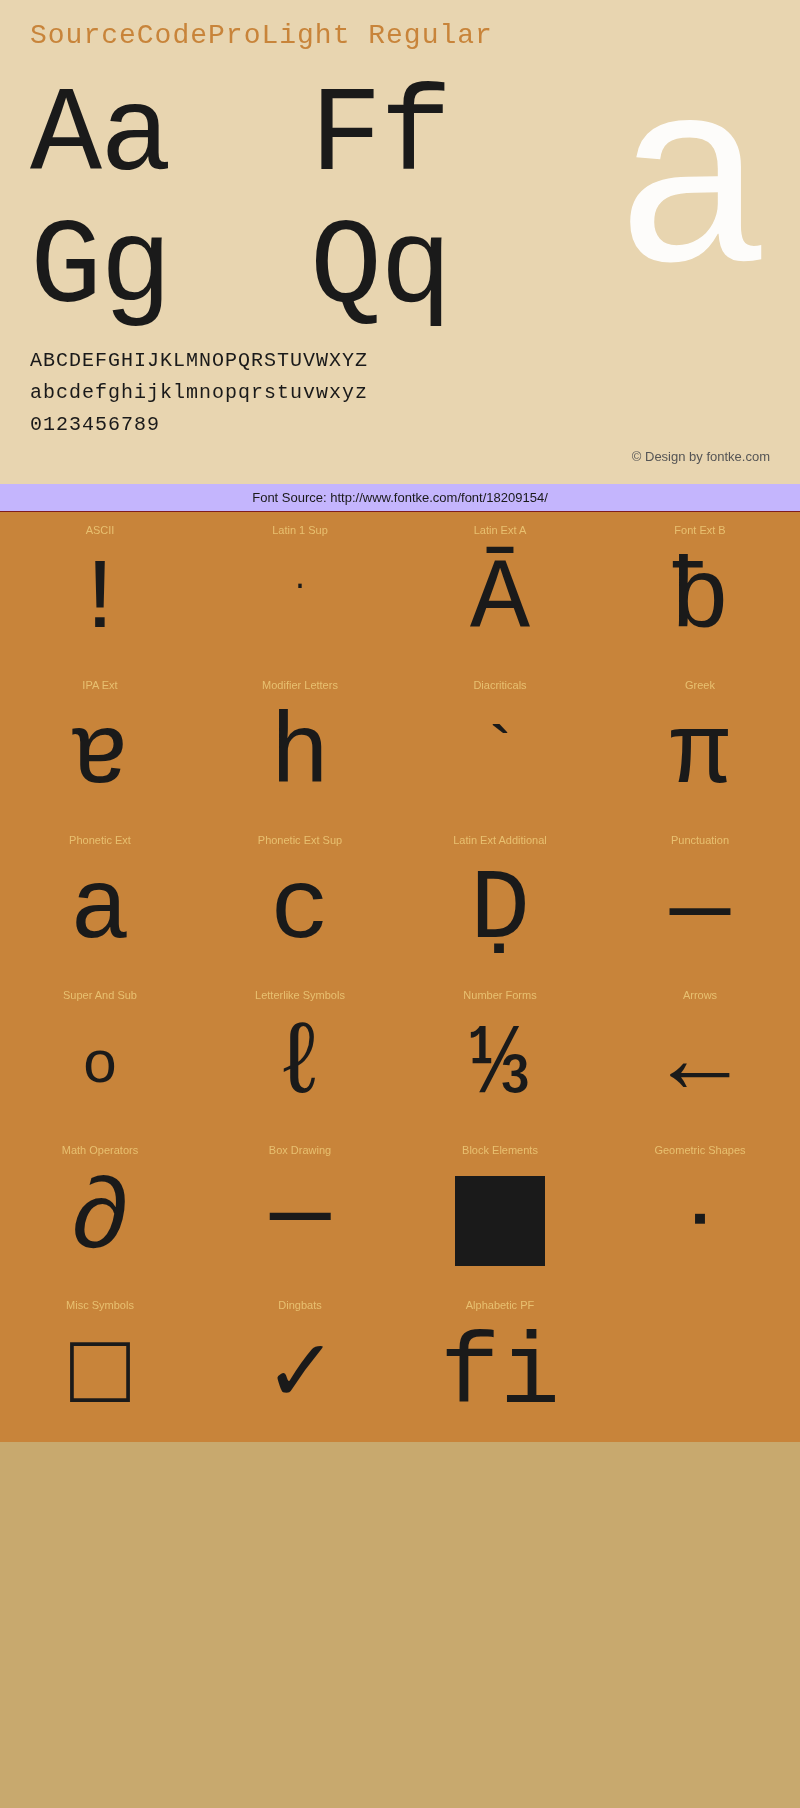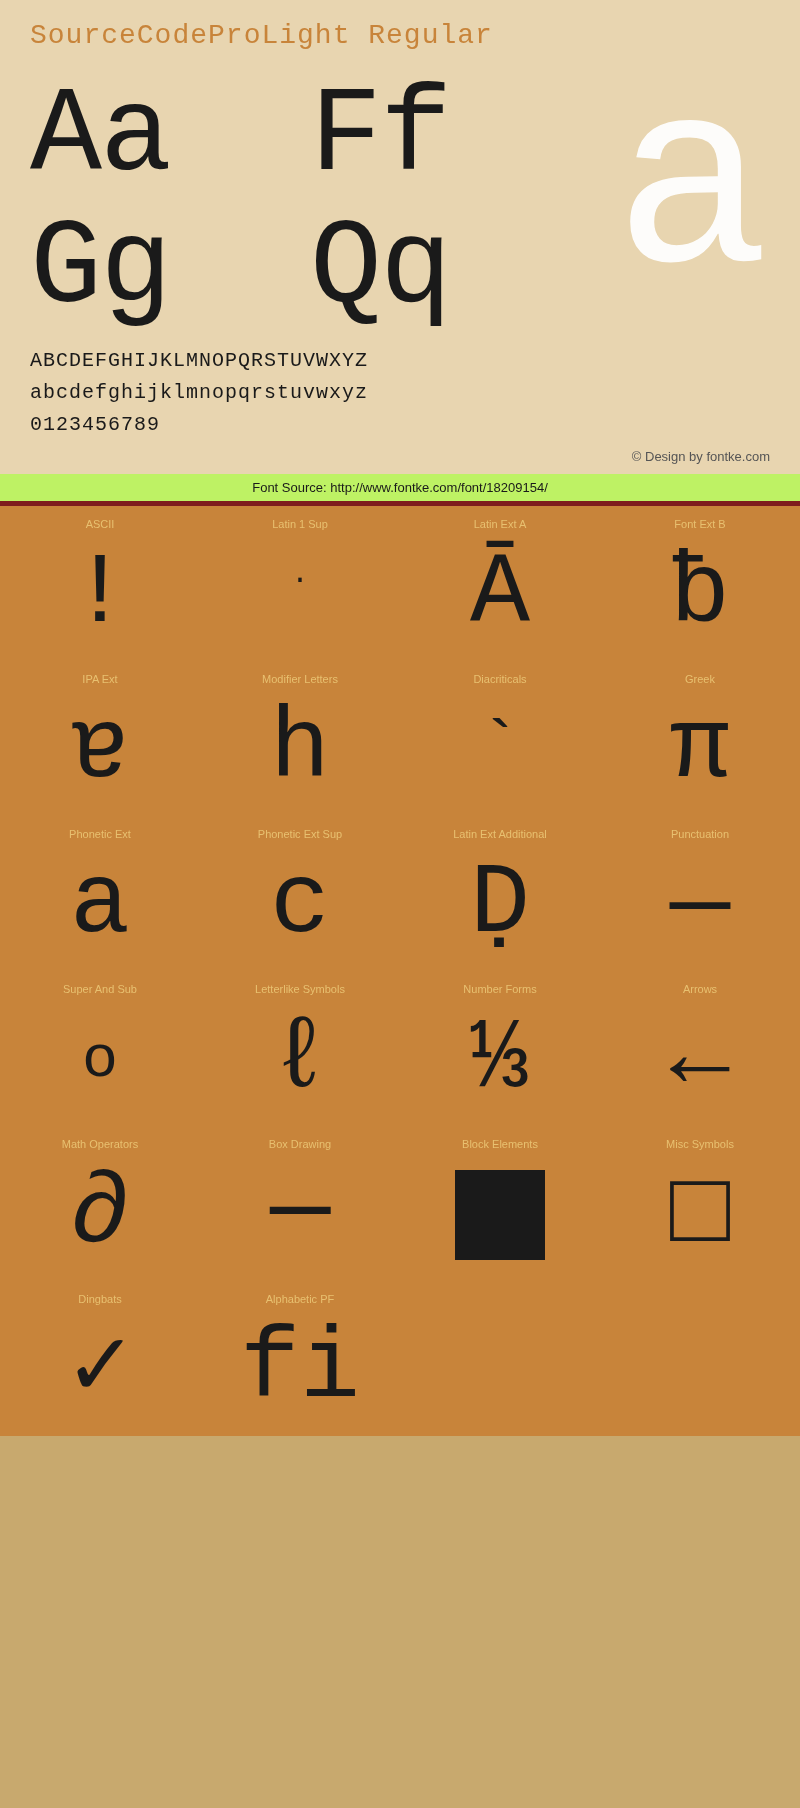--- a/index.html
+++ b/index.html
@@ -1,21 +1,21 @@
 <!DOCTYPE html>
 <html><head>
   <meta charset="utf-8">
   <style>
     * { margin: 0; padding: 0; box-sizing: border-box; }
     body { width: 800px; background: #c8a96e; font-family: 'Courier New', monospace; }
 
     
     .top-section {
       background: #e8d5b0;
-      padding: 20px 30px 10px 30px;
+      padding: 20px 30px 20px 30px;
     }
 
     .font-title {
       color: #c8843a;
       font-size: 28px;
       font-family: 'Courier New', monospace;
       font-weight: normal;
       letter-spacing: 1px;
       margin-bottom: 20px;
     }
@@ -70,34 +70,34 @@
     .copyright-line {
       text-align: right;
       font-size: 13px;
       color: #555;
       margin-top: 8px;
       font-family: Arial, sans-serif;
     }
 
     
     .source-bar {
-      background: #bef264;
+      background: #c4b5fd;
       color: #1a1a1a;
       text-align: center;
       padding: 6px;
       font-size: 13px;
       font-family: Arial, sans-serif;
     }
 
     
     .grid-section {
       background: #c8843a;
       display: grid;
       grid-template-columns: repeat(4, 1fr);
-      border-top: 5px solid #7f1d1d;
+      border-top: 1px solid #7f1d1d;
     }
 
     .grid-cell {
       display: flex;
       flex-direction: column;
       align-items: center;
       justify-content: flex-end;
       padding: 8px 4px 4px 4px;
       border: none;
       min-height: 155px;
@@ -245,20 +245,24 @@
     <div class="cell-glyph big-glyph">─</div>
   </div>
   <div class="grid-cell">
     <div class="cell-label">Block Elements</div>
     <div class="cell-glyph" style="display:flex; align-items:center; justify-content:center; flex:1;">
       <div class="glyph-black-square"></div>
     </div>
   </div>
 
   <div class="grid-cell">
+    <div class="cell-label">Geometric Shapes</div>
+    <div class="cell-glyph" style="font-size:40px; align-items:center; justify-content:center; display:flex; flex:1;">▪</div>
+  </div>
+  <div class="grid-cell">
     <div class="cell-label">Misc Symbols</div>
     <div class="cell-glyph big-glyph">□</div>
   </div>
   <div class="grid-cell">
     <div class="cell-label">Dingbats</div>
     <div class="cell-glyph big-glyph">✓</div>
   </div>
   <div class="grid-cell">
     <div class="cell-label">Alphabetic PF</div>
     <div class="cell-glyph big-glyph">fi</div>

